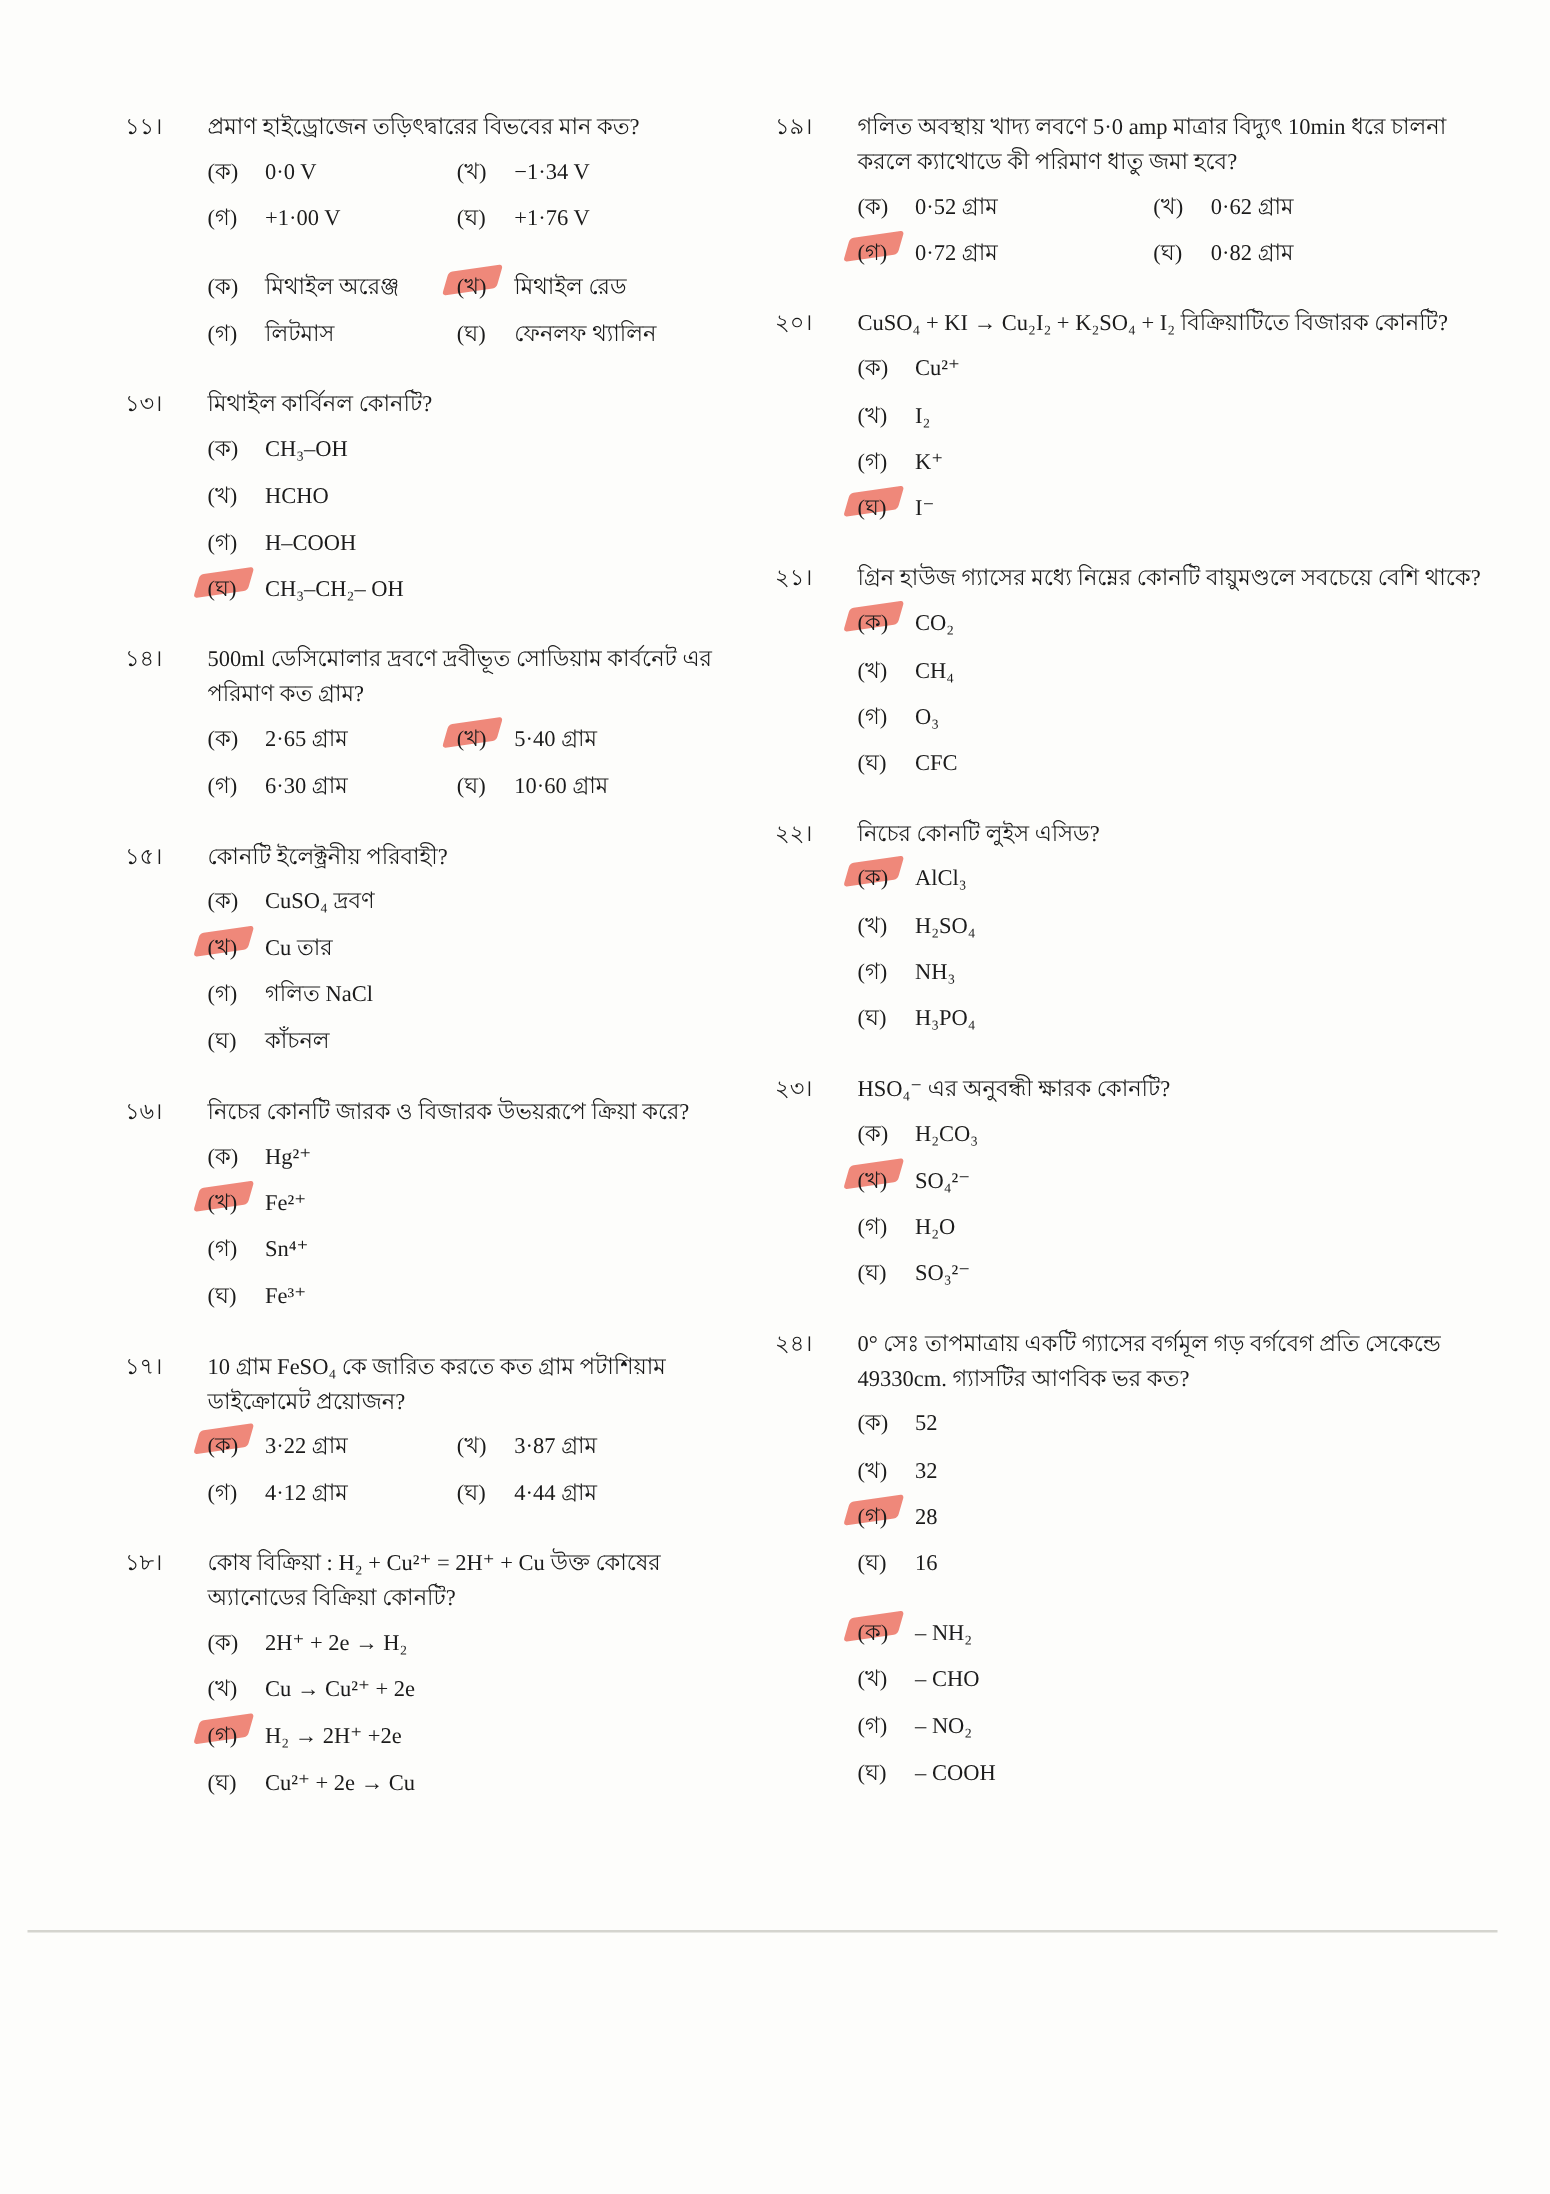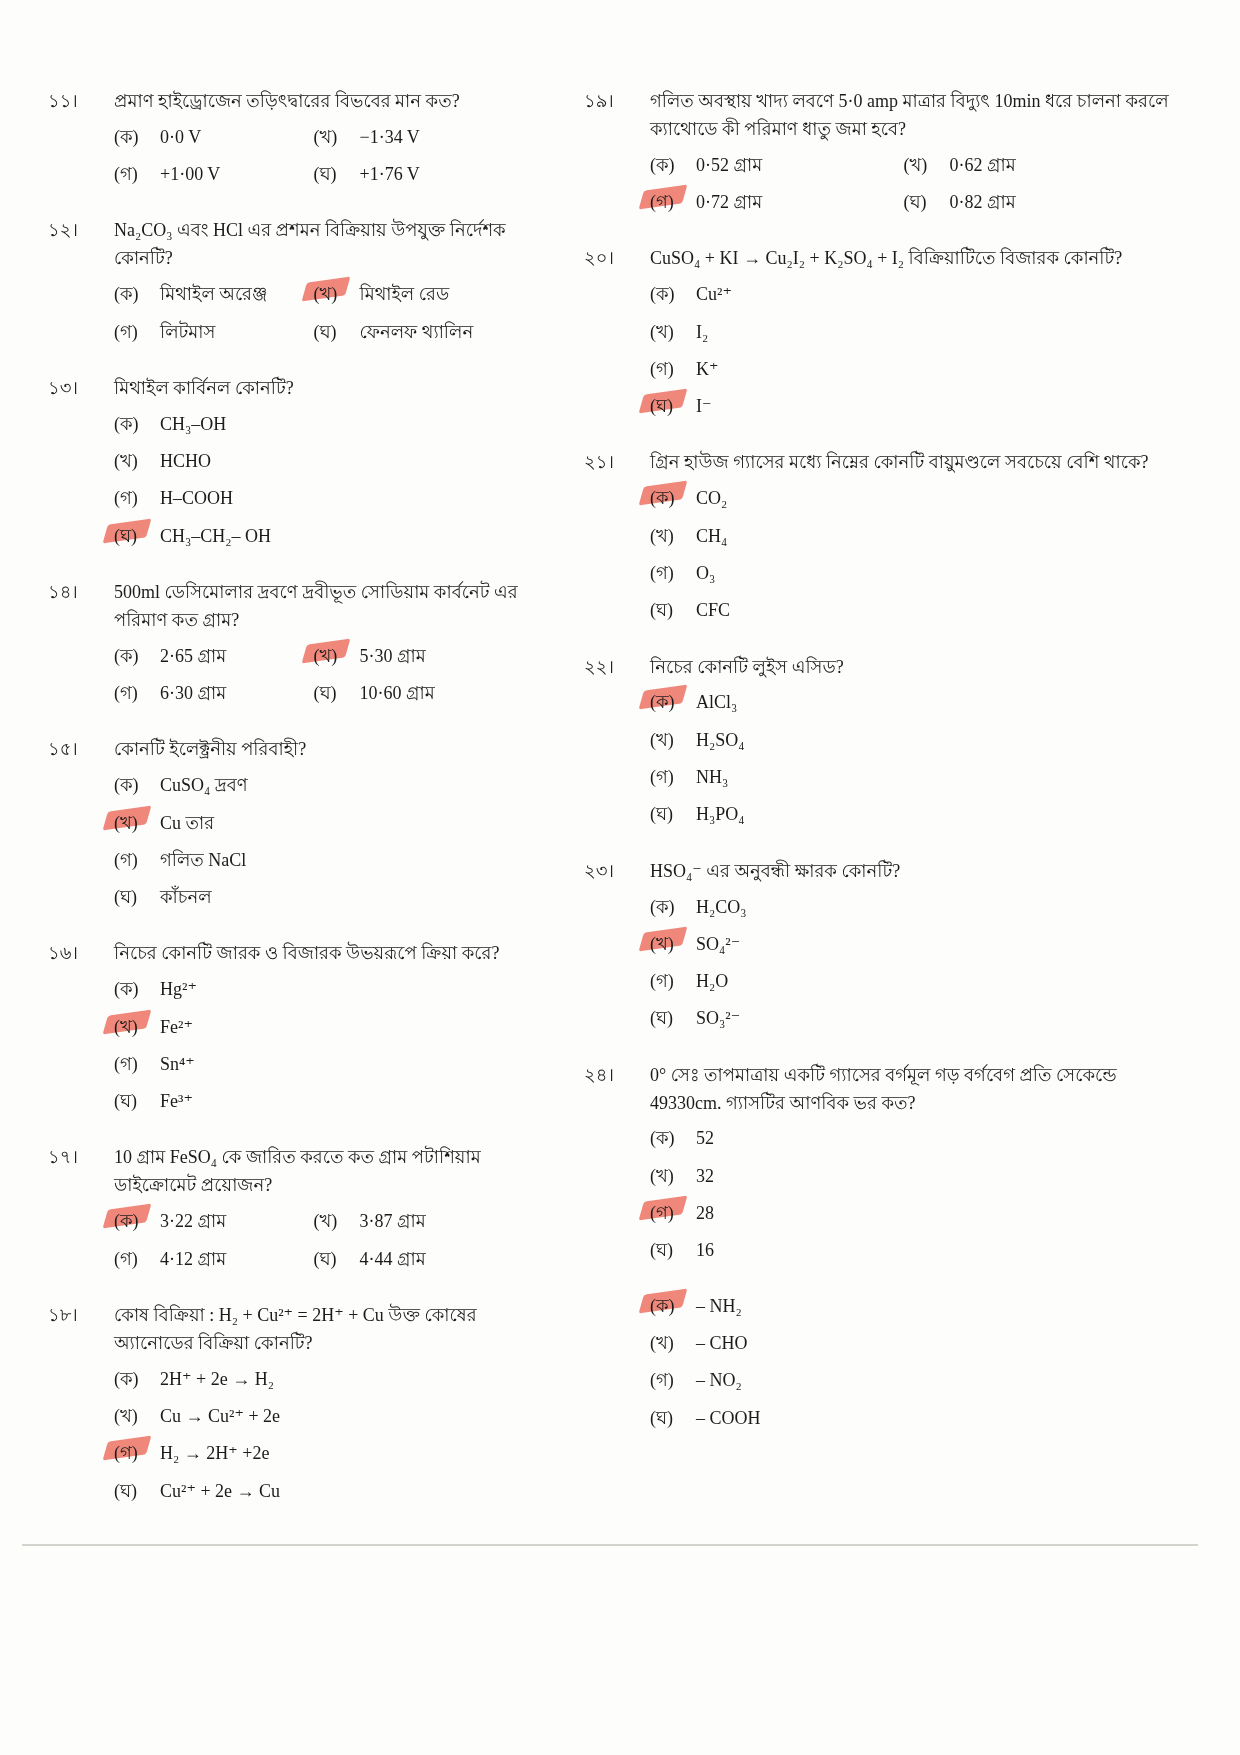--- a/index.html
+++ b/index.html
@@ -11,22 +11,22 @@
   }
   .page {
     position: relative;
     width: 1240px; height: 1755px;
     background: var(--bg, #fdfdfb);
     color: var(--ink, #1b1b1b);
     overflow: hidden;
   }
   .columns {
     display: flex;
-    padding: 88px 52px 0 48px;
-    gap: 48px;
+    padding: 88px 52px 0 100px;
+    gap: 32px;
     align-items: flex-start;
   }
   .col-left  { width: 488px; flex: none; }
   .col-right { flex: 1; }
   .question { margin-bottom: 31px; }
   .q-head { display: flex; font-size: 18px; line-height: 1.55; }
   .q-num  { flex: none; width: 50px; margin-right: 16px; white-space: nowrap; }
   .q-text { flex: 1; }
   .options { margin-left: 66px; margin-top: 9px; font-size: 18px; line-height: 1.35; }
   .options.grid {
@@ -79,24 +79,20 @@
               <span class="opt-label">(গ)</span>
               <span class="opt-text">+1·00 V</span>
             </div>
             <div class="option">
               <span class="opt-label">(ঘ)</span>
               <span class="opt-text">+1·76 V</span>
             </div>
           </div>
         </div>
         <div class="question">
-          <div class="q-head">
-            <span class="q-num">১২।</span>
-            <span class="q-text">Na₂CO₃ এবং HCl এর প্রশমন বিক্রিয়ায় উপযুক্ত নির্দেশক কোনটি?</span>
-          </div>
           <div class="options grid">
             <div class="option">
               <span class="opt-label">(ক)</span>
               <span class="opt-text">মিথাইল অরেঞ্জ</span>
             </div>
             <div class="option marked">
               <span class="mark"></span>
               <span class="opt-label">(খ)</span>
               <span class="opt-text">মিথাইল রেড</span>
             </div>
@@ -141,21 +137,21 @@
             <span class="q-text">500ml ডেসিমোলার দ্রবণে দ্রবীভূত সোডিয়াম কার্বনেট এর পরিমাণ কত গ্রাম?</span>
           </div>
           <div class="options grid">
             <div class="option">
               <span class="opt-label">(ক)</span>
               <span class="opt-text">2·65 গ্রাম</span>
             </div>
             <div class="option marked">
               <span class="mark"></span>
               <span class="opt-label">(খ)</span>
-              <span class="opt-text">5·30 গ্রাম</span>
+              <span class="opt-text">5·40 গ্রাম</span>
             </div>
             <div class="option">
               <span class="opt-label">(গ)</span>
               <span class="opt-text">6·30 গ্রাম</span>
             </div>
             <div class="option">
               <span class="opt-label">(ঘ)</span>
               <span class="opt-text">10·60 গ্রাম</span>
             </div>
           </div>

